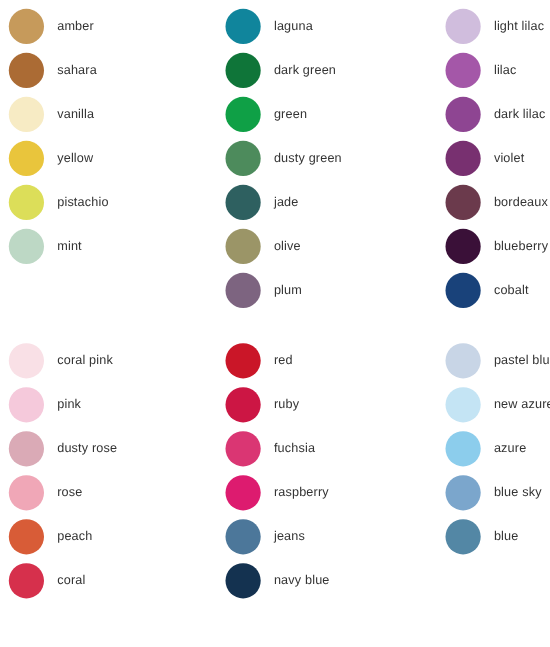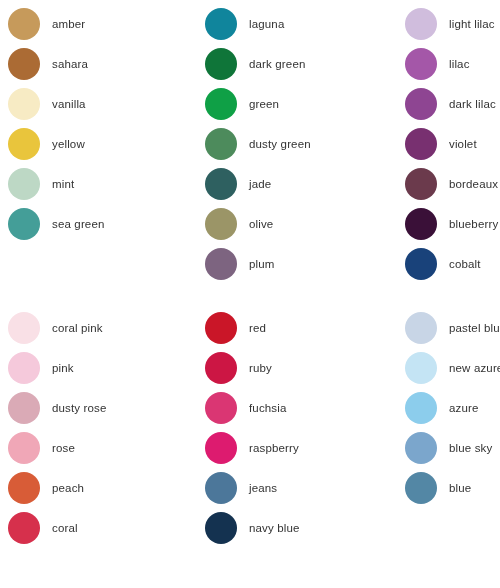--- a/index.html
+++ b/index.html
@@ -82,26 +82,26 @@
         </div>
         <div class="swatch-row">
           <span class="swatch-dot" style="background-color: rgb(247, 235, 196);"></span>
           <span class="swatch-label">vanilla</span>
         </div>
         <div class="swatch-row">
           <span class="swatch-dot" style="background-color: rgb(233, 197, 60);"></span>
           <span class="swatch-label">yellow</span>
         </div>
         <div class="swatch-row">
+          <span class="swatch-dot" style="background-color: rgb(220, 222, 89);"></span>
+          <span class="swatch-label">pistachio</span>
+        </div>
+        <div class="swatch-row">
           <span class="swatch-dot" style="background-color: rgb(189, 216, 197);"></span>
           <span class="swatch-label">mint</span>
-        </div>
-        <div class="swatch-row">
-          <span class="swatch-dot" style="background-color: rgb(68, 158, 152);"></span>
-          <span class="swatch-label">sea green</span>
         </div>
       </div>
       <div class="swatch-column col-1">
         <div class="swatch-row">
           <span class="swatch-dot" style="background-color: rgb(16, 133, 156);"></span>
           <span class="swatch-label">laguna</span>
         </div>
         <div class="swatch-row">
           <span class="swatch-dot" style="background-color: rgb(15, 117, 57);"></span>
           <span class="swatch-label">dark green</span>

